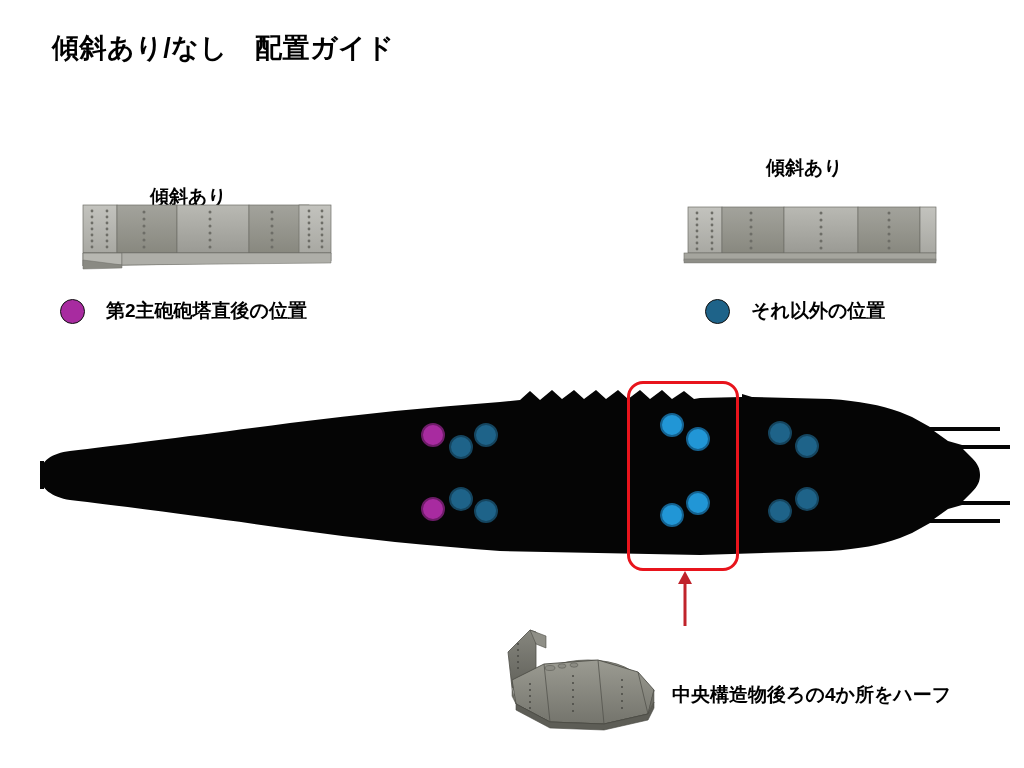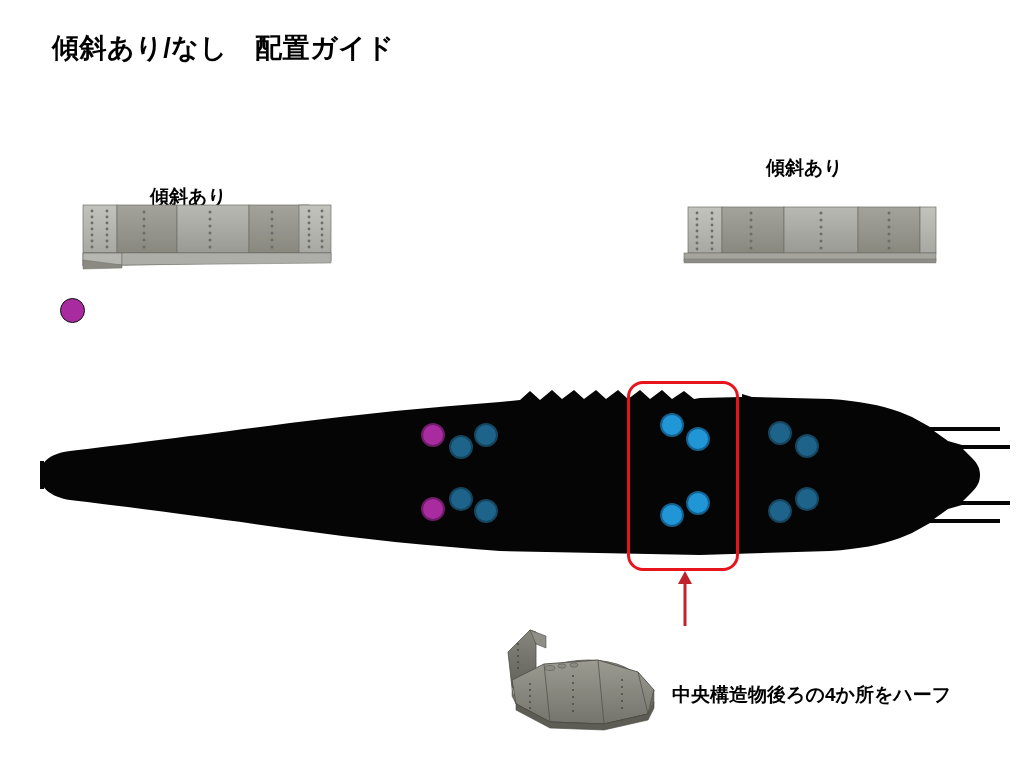--- a/index.html
+++ b/index.html
@@ -216,22 +216,27 @@
           <circle cx="213" cy="36" r="1.5"></circle>
             <circle cx="213" cy="43" r="1.5"></circle>
             <circle cx="213" cy="50" r="1.5"></circle>
         </g>
       </g>
     </svg>
   </div>
 
   <div class="legend" id="legend-purple">
     <span class="legend-swatch" style="background:#a82ba0"></span>
-  </div>
-
+    <span class="legend-text">第2主砲砲塔直後の位置</span>
+  </div>
+
+  <div class="legend" id="legend-blue">
+    <span class="legend-swatch" style="background:#1e6389"></span>
+    <span class="legend-text">それ以外の位置</span>
+  </div>
 
   <div id="ship-plan">
     <svg width="1024" height="220" viewBox="0 0 1024 220">
 
       <path fill="#050505" d="
         M 40,110
         C 40,96 52,88 70,86
         C 120,80 200,70 290,58
         C 360,49 430,42 500,37
         L 520,35

